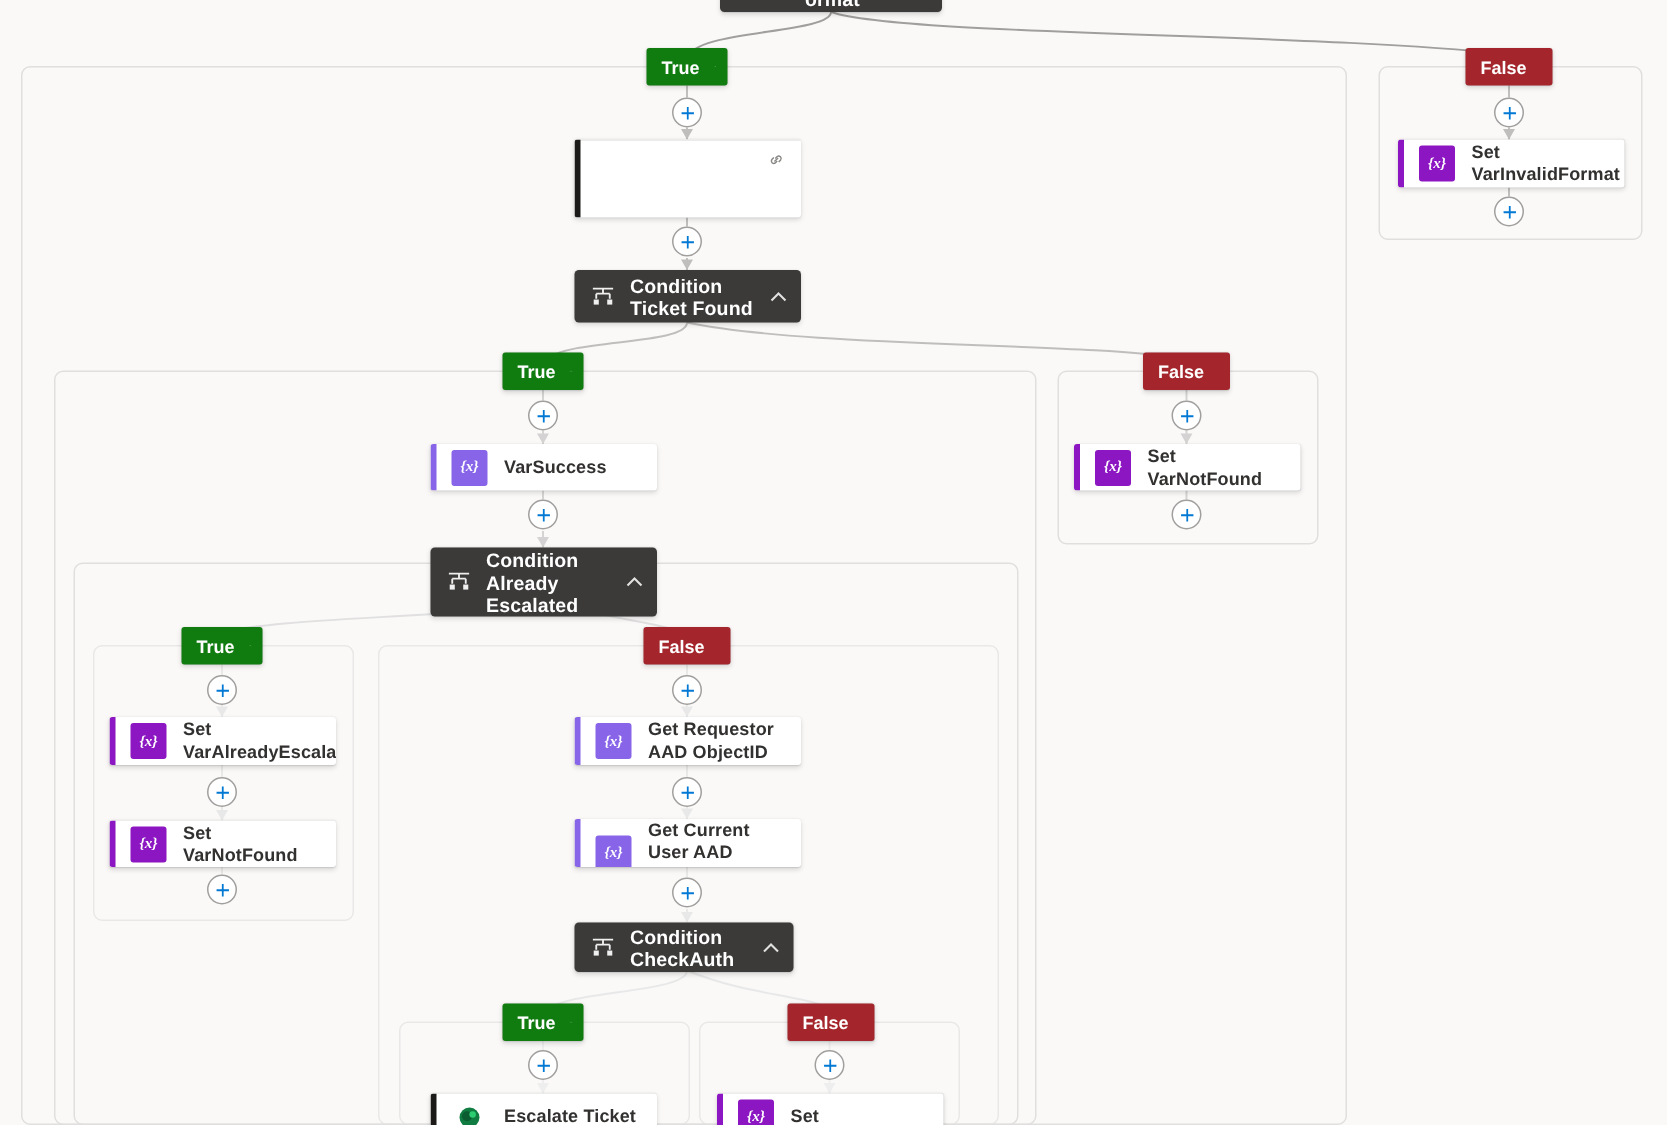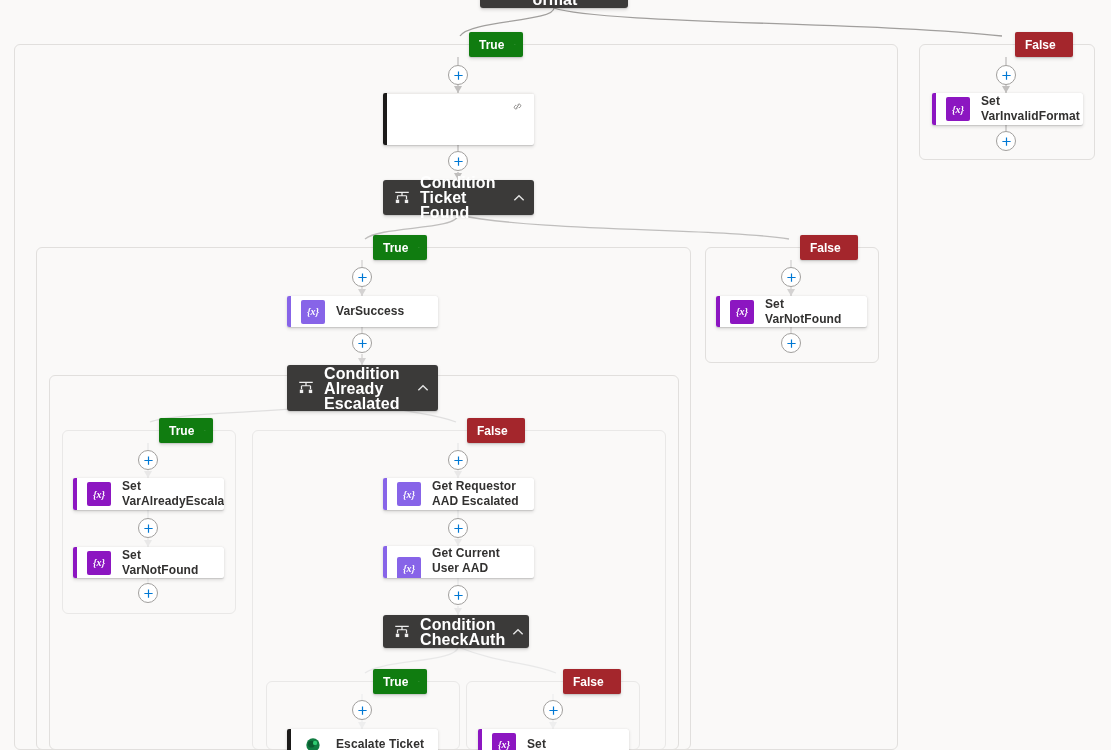--- a/index.html
+++ b/index.html
@@ -33,42 +33,41 @@
     background: #3b3a39;
     color: #ffffff;
     border-radius: 3px;
     display: flex;
     align-items: center;
     padding: 0 8px 0 10px;
     box-shadow: 0 1.6px 3.6px rgba(0,0,0,.13), 0 .3px .9px rgba(0,0,0,.10);
   }
   .cond .cico { width: 18px; height: 18px; flex: 0 0 18px; margin-right: 9px; opacity: .92; }
   .cond .clabel {
-    font-size: 16px;
+    font-size: 13px;
     font-weight: 600;
     line-height: 15px;
     flex: 1 1 auto;
     letter-spacing: .1px;
   }
   .cond .chev { width: 14px; flex: 0 0 14px; margin-left: 6px; opacity: .85; }
 
   
   .branch {
     position: absolute;
     height: 25px;
     border-radius: 2px;
     display: flex;
     align-items: center;
     justify-content: space-between;
     padding: 0 7px 0 10px;
     color: #fff;
     font-size: 12px;
     font-weight: 600;
     box-shadow: 0 1.6px 3.6px rgba(0,0,0,.13), 0 .3px .9px rgba(0,0,0,.10);
-    margin-left: 38px;
   }
   .branch.t { background: #107c10; }
   .branch.f { background: #a4262c; }
   .branch .chev { width: 13px; height: 13px; margin-left: 10px; opacity: .9; }
 
   
   .card {
     position: absolute;
     background: #ffffff;
     border-radius: 2px;
@@ -398,21 +397,21 @@
 
   <div class="plus" style="left:448px; top:450px;">
     <svg viewBox="0 0 12 12" width="11" height="11">
       <path d="M6 1.5 V10.5 M1.5 6 H10.5" stroke="#0078d4" stroke-width="1.3" fill="none"></path>
     </svg>
   </div>
   <div class="card" style="left:383px; top:478px; width:151px; height:32px;">
     <div class="stripe" style="background:#8764e8;"></div>
     <div class="row">
       <span class="aico vico muted">{<i>x</i>}</span>
-      <span class="alabel">Get Requestor AAD Escalated</span>
+      <span class="alabel">Get Requestor AAD ObjectID</span>
     </div>
   </div>
   <div class="plus" style="left:448px; top:518px;">
     <svg viewBox="0 0 12 12" width="11" height="11">
       <path d="M6 1.5 V10.5 M1.5 6 H10.5" stroke="#0078d4" stroke-width="1.3" fill="none"></path>
     </svg>
   </div>
   <div class="card" style="left:383px; top:546px; width:151px; height:32px;">
     <div class="stripe" style="background:#8764e8;"></div>
     <div class="row">

